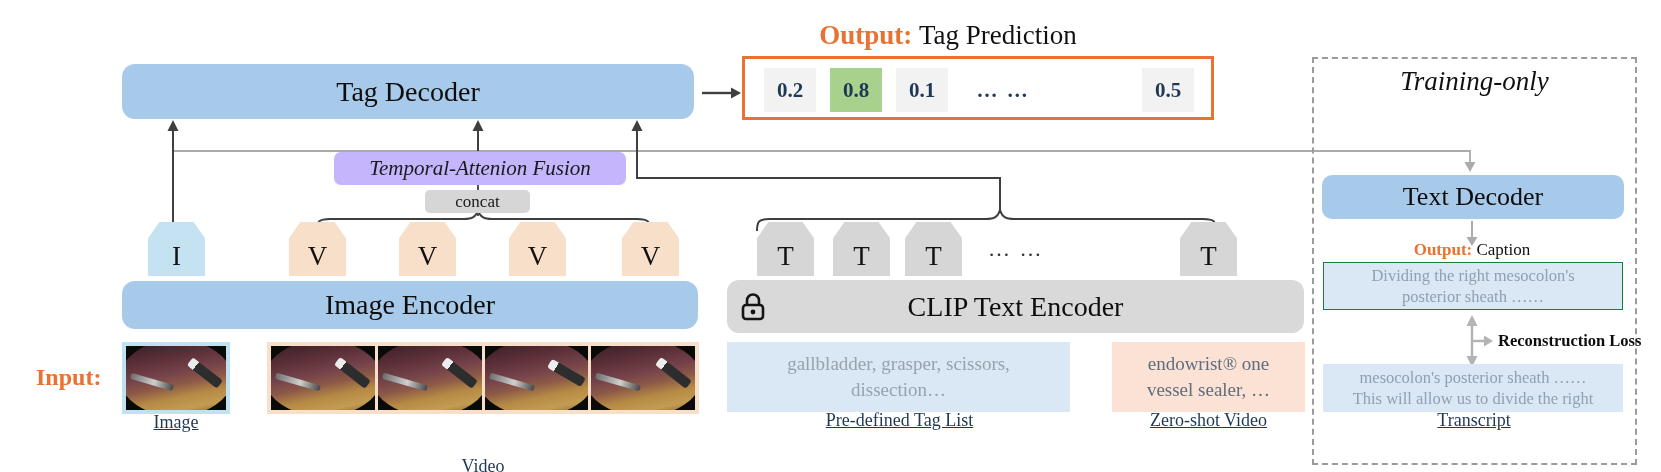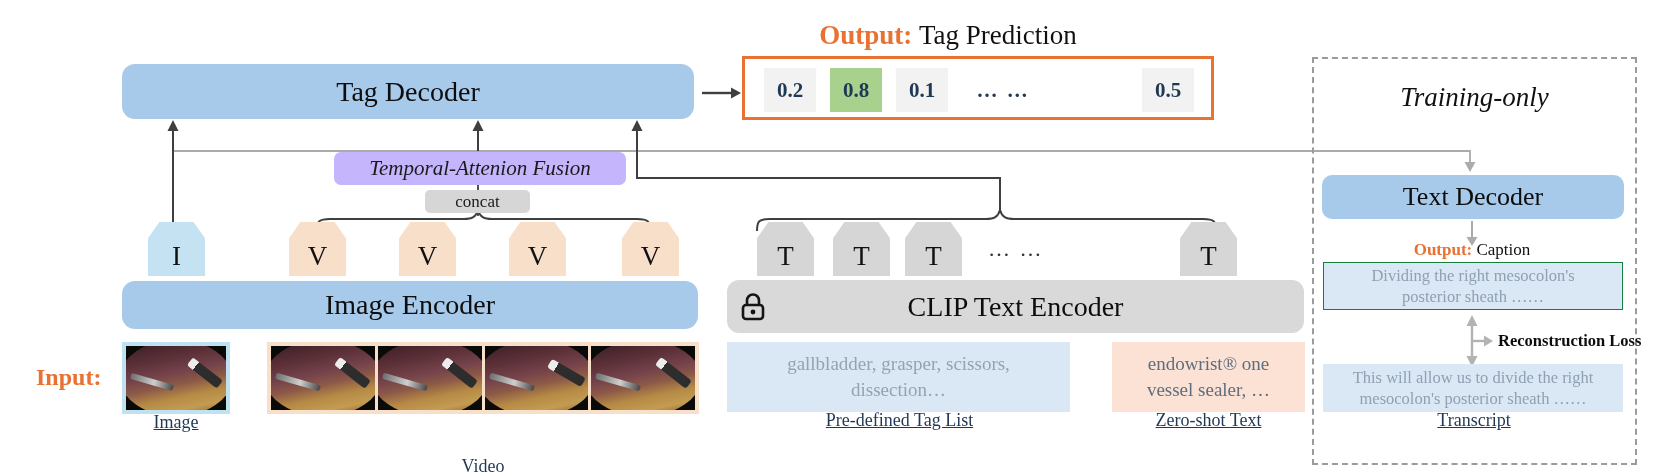--- a/index.html
+++ b/index.html
@@ -60,21 +60,21 @@
 
   
   .navlabel{font-size:18px;color:#1F3855;text-align:center;white-space:nowrap;text-decoration:underline;}
   .panel{box-sizing:border-box;display:flex;flex-direction:column;align-items:center;justify-content:center;
          font-size:19px;line-height:1.35;}
   .predef{left:727px;top:342px;width:343px;height:70px;background:#DAE8F6;color:#98A2AC;}
   .zeroshot{left:1112px;top:342px;width:193px;height:70px;background:#FBE2D5;color:#5F6E7E;}
 
   
   .dashed{left:1312px;top:57px;width:325px;height:408px;border:2px dashed #9b9b9b;box-sizing:border-box;}
-  .training-title{left:1352px;top:66px;width:245px;text-align:center;font-size:27px;font-style:italic;color:#111;margin-top:16px;}
+  .training-title{left:1352px;top:66px;width:245px;text-align:center;font-size:27px;font-style:italic;color:#111;}
   .out-caption{left:1352px;top:240px;width:240px;text-align:center;font-size:17px;white-space:nowrap;}
   .caption-box{left:1323px;top:262px;width:300px;height:48px;background:#DAE8F6;border:1px solid #15803d;
                box-sizing:border-box;display:flex;flex-direction:column;align-items:center;justify-content:center;
                font-size:16.5px;line-height:1.3;color:#8FA0B2;}
   .transcript-box{left:1323px;top:364px;width:300px;height:48px;background:#DAE8F6;display:flex;flex-direction:column;
                align-items:center;justify-content:center;font-size:16.5px;line-height:1.3;color:#8FA0B2;}
   .recon-label{left:1498px;top:331px;font-size:16.5px;font-weight:bold;color:#0d0d0d;white-space:nowrap;}
 
   .lock{left:740px;top:291px;width:26px;height:31px;}
 </style>
@@ -205,35 +205,35 @@
 
   <div class="abs panel predef">
     <div>gallbladder, grasper, scissors,</div>
     <div>dissection…</div>
   </div>
   <div class="abs navlabel" style="left:728px;top:410px;width:343px;">Pre-defined Tag List</div>
   <div class="abs panel zeroshot">
     <div>endowrist® one</div>
     <div>vessel sealer, …</div>
   </div>
-  <div class="abs navlabel" style="left:1112px;top:410px;width:193px;">Zero-shot Text</div>
+  <div class="abs navlabel" style="left:1112px;top:410px;width:193px;">Zero-shot Video</div>
 
   <div class="abs dashed"></div>
   <div class="abs training-title">Training-only</div>
   <div class="abs bluebox text-decoder">
     <span>Text Decoder</span>
   </div>
   <div class="abs out-caption">
     <span class="orange">Output: </span>
     <span>Caption</span>
   </div>
   <div class="abs caption-box">
     <div>Dividing the right mesocolon's</div>
     <div>posterior sheath ……</div>
   </div>
   <div class="abs recon-label">Reconstruction Loss</div>
   <div class="abs transcript-box">
+    <div>mesocolon's posterior sheath ……</div>
     <div>This will allow us to divide the right</div>
-    <div>mesocolon's posterior sheath ……</div>
   </div>
   <div class="abs navlabel" style="left:1324px;top:410px;width:300px;">Transcript</div>
 
 </div>
 
 </body></html>

